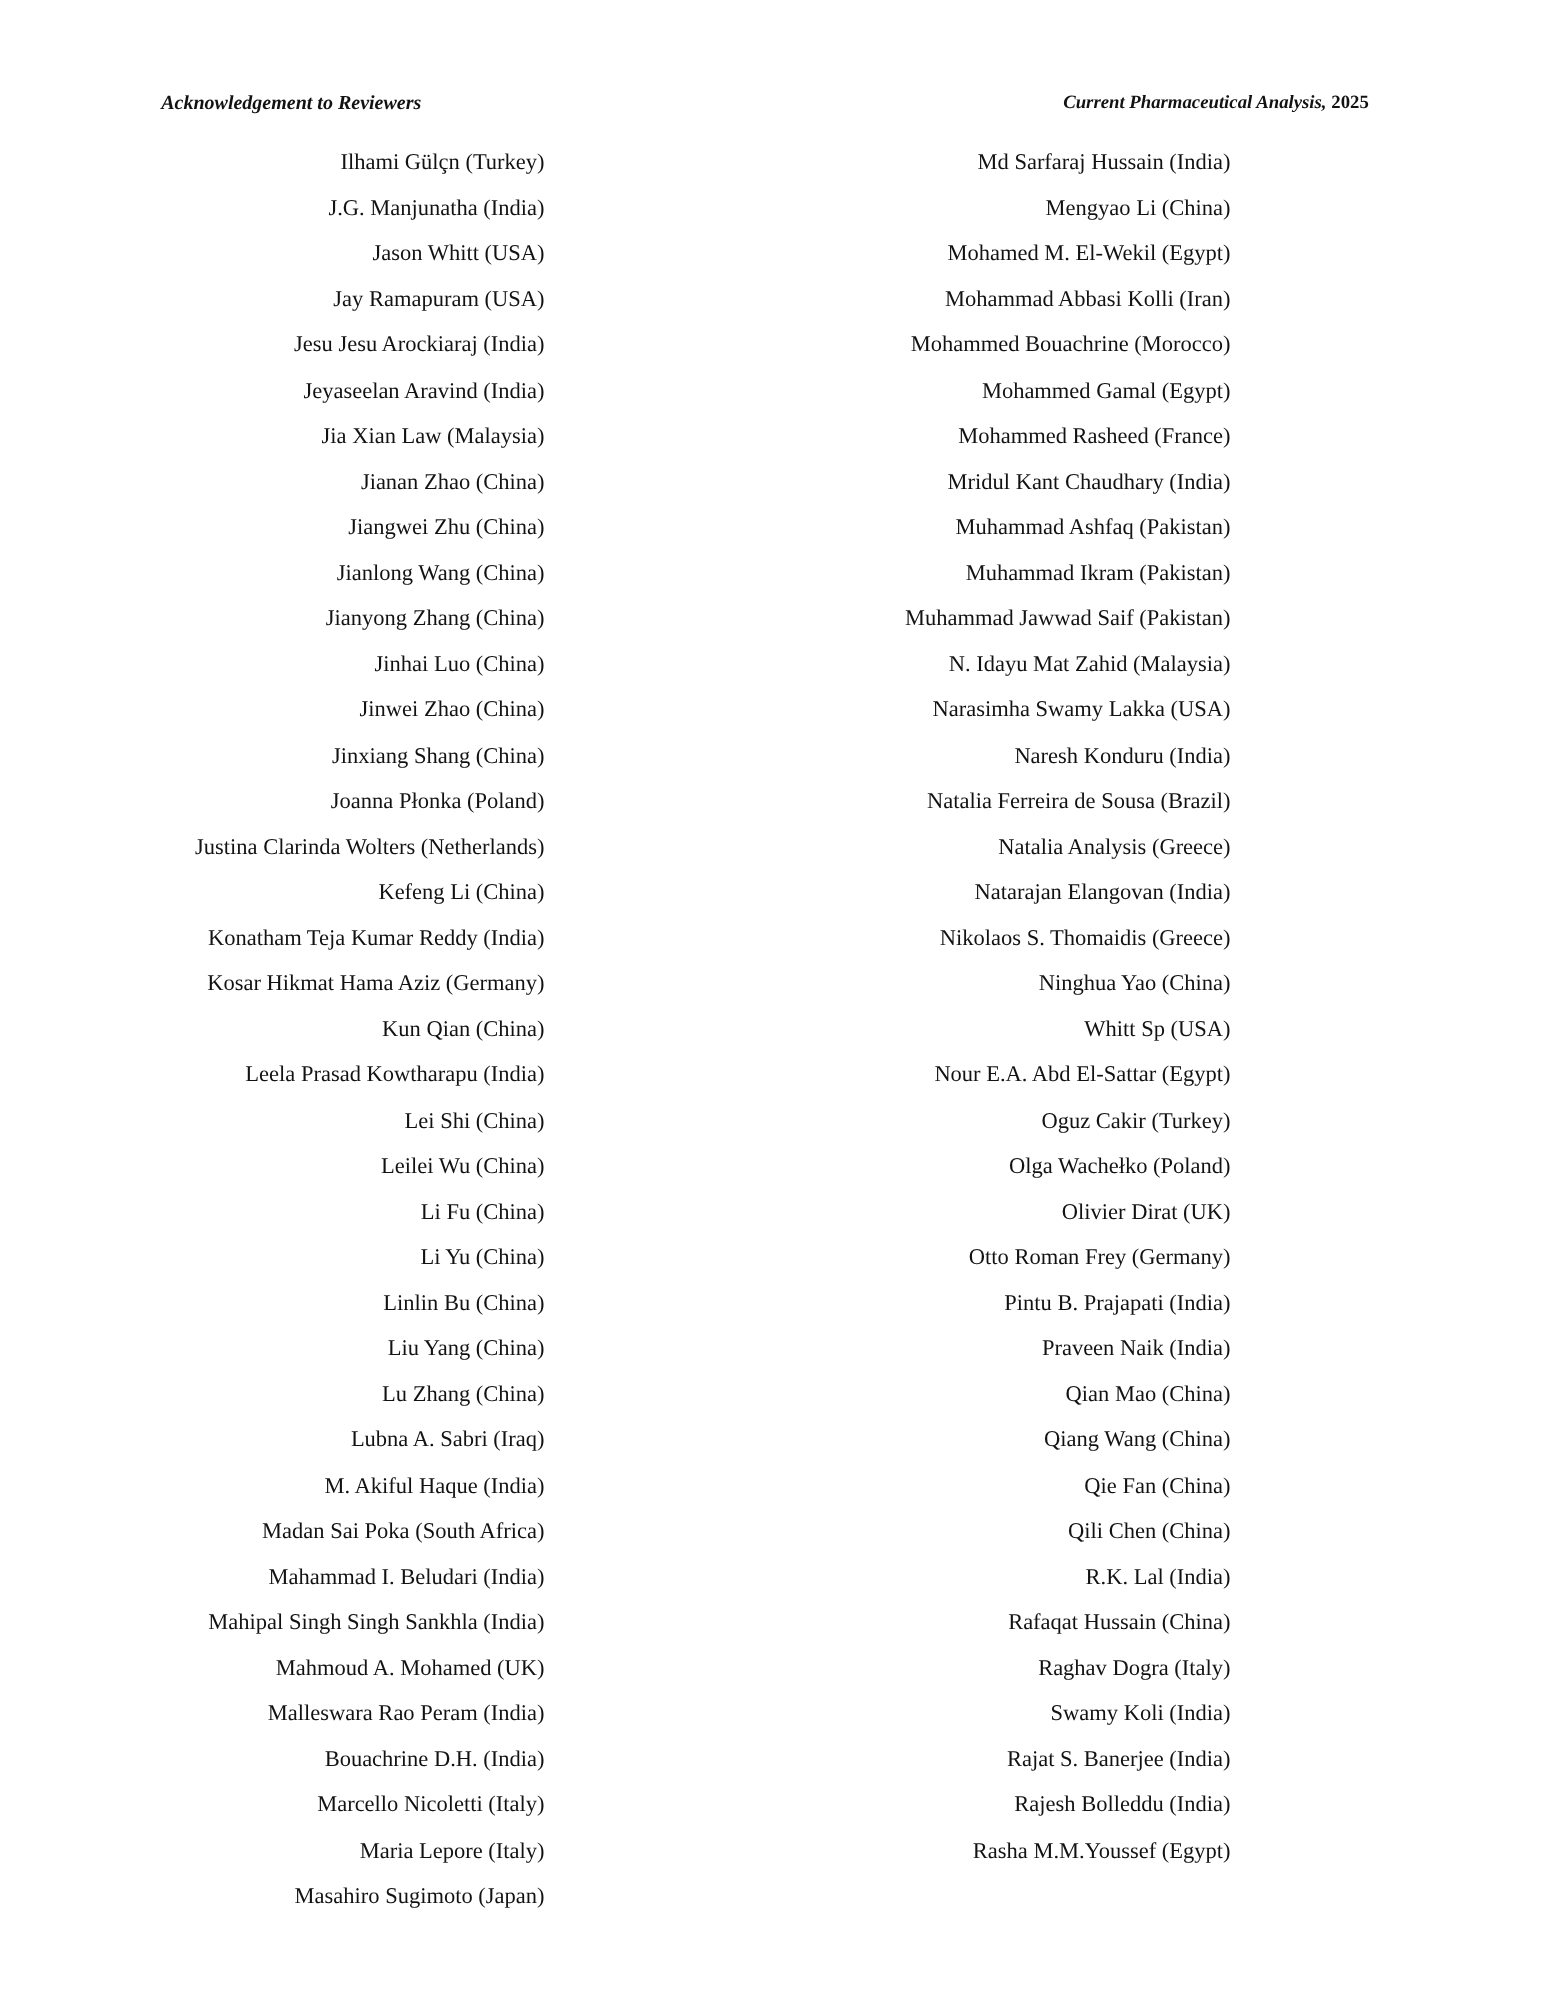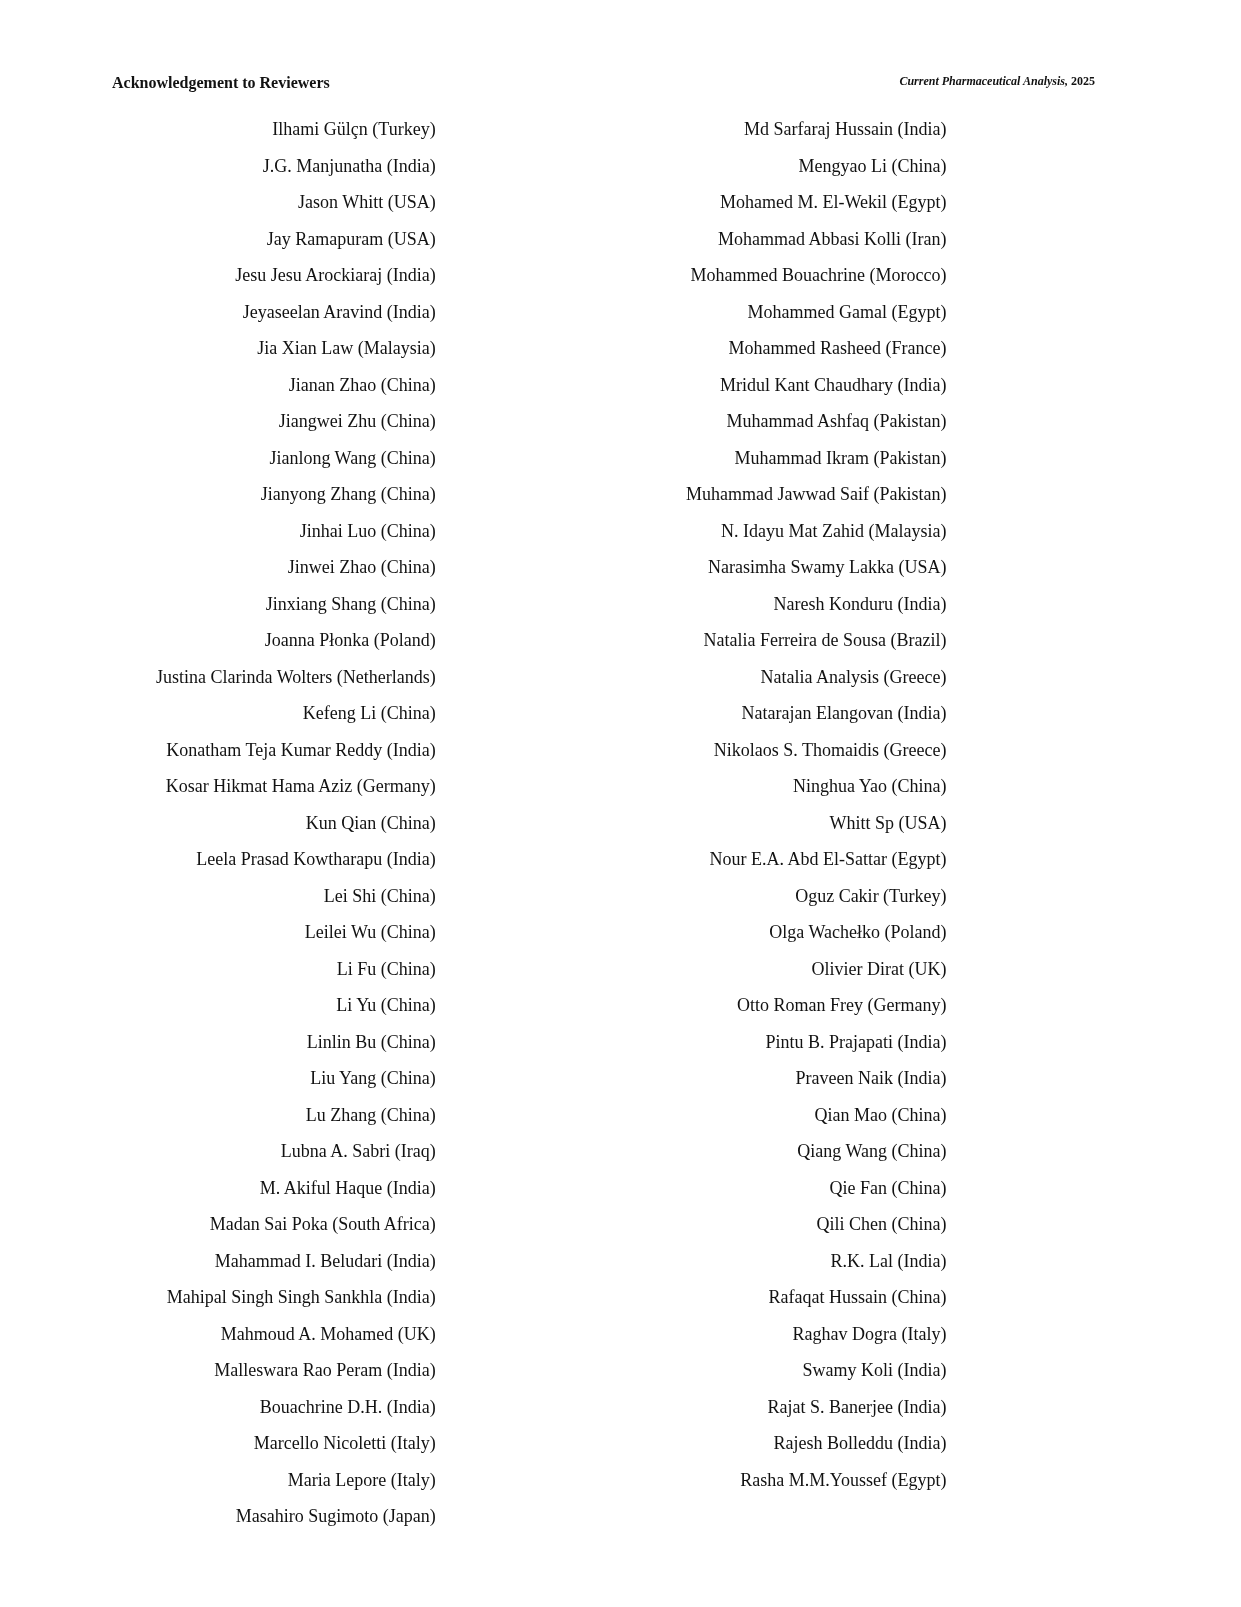--- a/index.html
+++ b/index.html
@@ -11,48 +11,49 @@
     position: relative;
     width: 1241px;
     height: 1607px;
     background: #ffffff;
     font-family: "Liberation Serif", "DejaVu Serif", serif;
     color: #121212;
     overflow: hidden;
   }
   .header-left {
     position: absolute;
-    left: 112px;
+    left: 129px;
     top: 74px;
     font-size: 16px;
     font-weight: bold;
+    font-style: italic;
     white-space: nowrap;
   }
   .header-right {
     position: absolute;
     right: 146px;
     top: 74px;
-    font-size: 12px;
+    font-size: 15px;
     font-weight: bold;
     white-space: nowrap;
     text-align: right;
   }
   .header-right .journal {
     font-style: italic;
   }
   .header-right .year {
     font-style: normal;
   }
   .col {
     position: absolute;
     top: 111px;
     text-align: right;
   }
   .col-left  { left: 156px; }
-  .col-right { left: 686px; }
+  .col-right { left: 724px; }
   .reviewer-row {
     height: 36.5px;
     line-height: 36.5px;
     font-size: 18px;
     white-space: nowrap;
   }
 </style>
 </head>
 <body>
 

